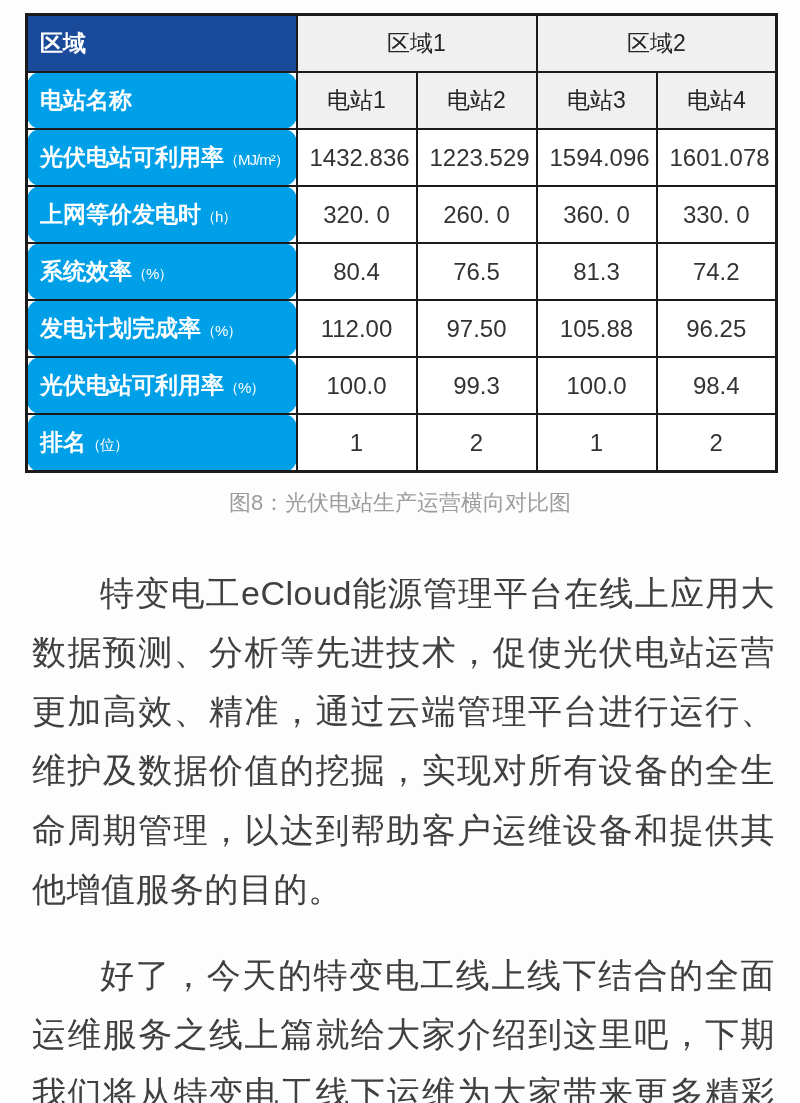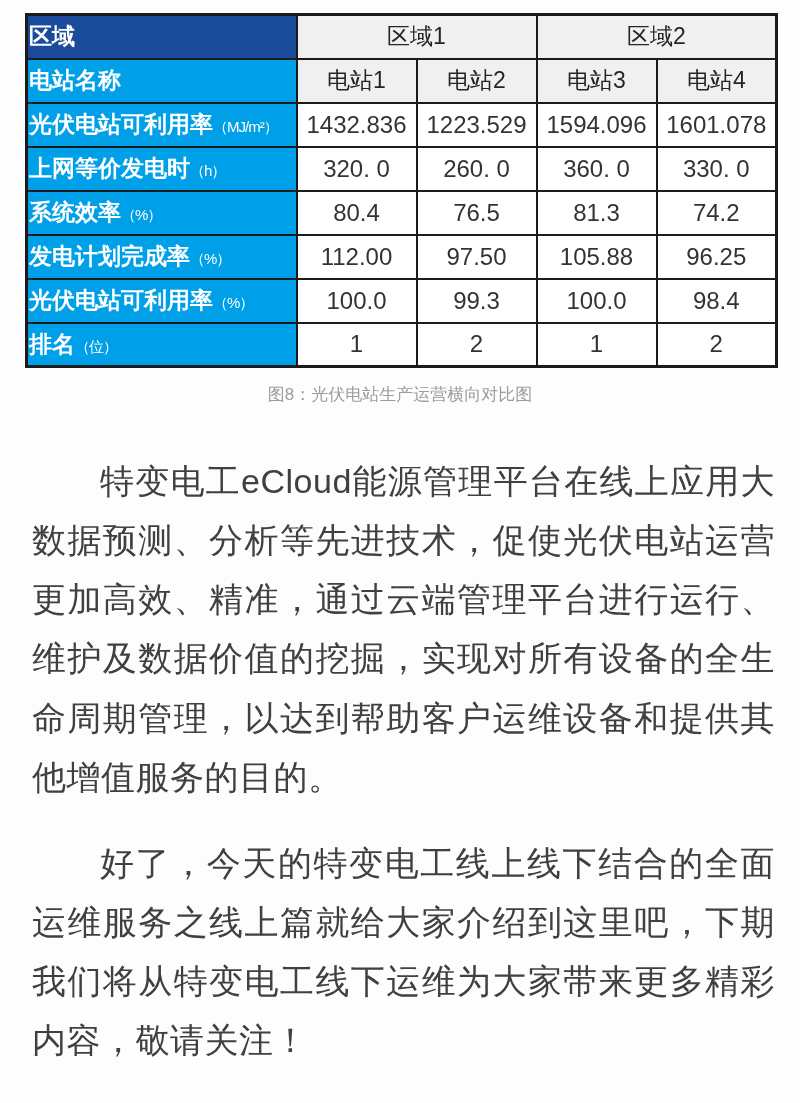--- a/index.html
+++ b/index.html
@@ -15,57 +15,57 @@
   figure.table-figure { margin: 0 0 46px 0; }
   table.cmp {
     width: 750px;
     border-collapse: collapse;
     table-layout: fixed;
     border: 3px solid #1b1b1b;
   }
   table.cmp th, table.cmp td {
     border: 2px solid #1b1b1b;
     height: 44px;
-    padding: 1px;
+    padding: 12px;
     vertical-align: middle;
   }
   col.c-label { width: 270px; }
   col.c-data  { width: 120px; }
   .lbl {
     text-align: left;
     padding: 0 6px 0 13px;
     font-weight: 700;
     color: #ffffff;
     font-size: 23px;
     white-space: nowrap;
     overflow: hidden;
   }
   .navy { background: #1a4b9b; }
-  .blue { background: #00a0e9; }
+  .blue { background: #00a0e9; border-radius: 14px; }
   .unit { font-size: 15px; font-weight: 500; letter-spacing: -1px; text-align: right; }
   .ghead, .shead {
     background: #f0f0f0;
     color: #252525;
     font-weight: 400;
     font-size: 23px;
     text-align: center;
   }
   .val {
     background: #ffffff;
     color: #333333;
     font-size: 24px;
     font-weight: 400;
     text-align: center;
     white-space: nowrap;
     margin-top: 44px;
   }
   figcaption.cap {
     text-align: center;
     color: #9c9c9c;
-    font-size: 17px;
+    font-size: 22px;
     margin-top: 15px;
     font-family: "Liberation Sans", "DejaVu Sans", sans-serif;
   }
   .article-body p {
     font-size: 34px;
     line-height: 1.74;
     color: #404040;
     text-align: justify;
     text-indent: 2em;
     margin: 0 0 27px 7px;

